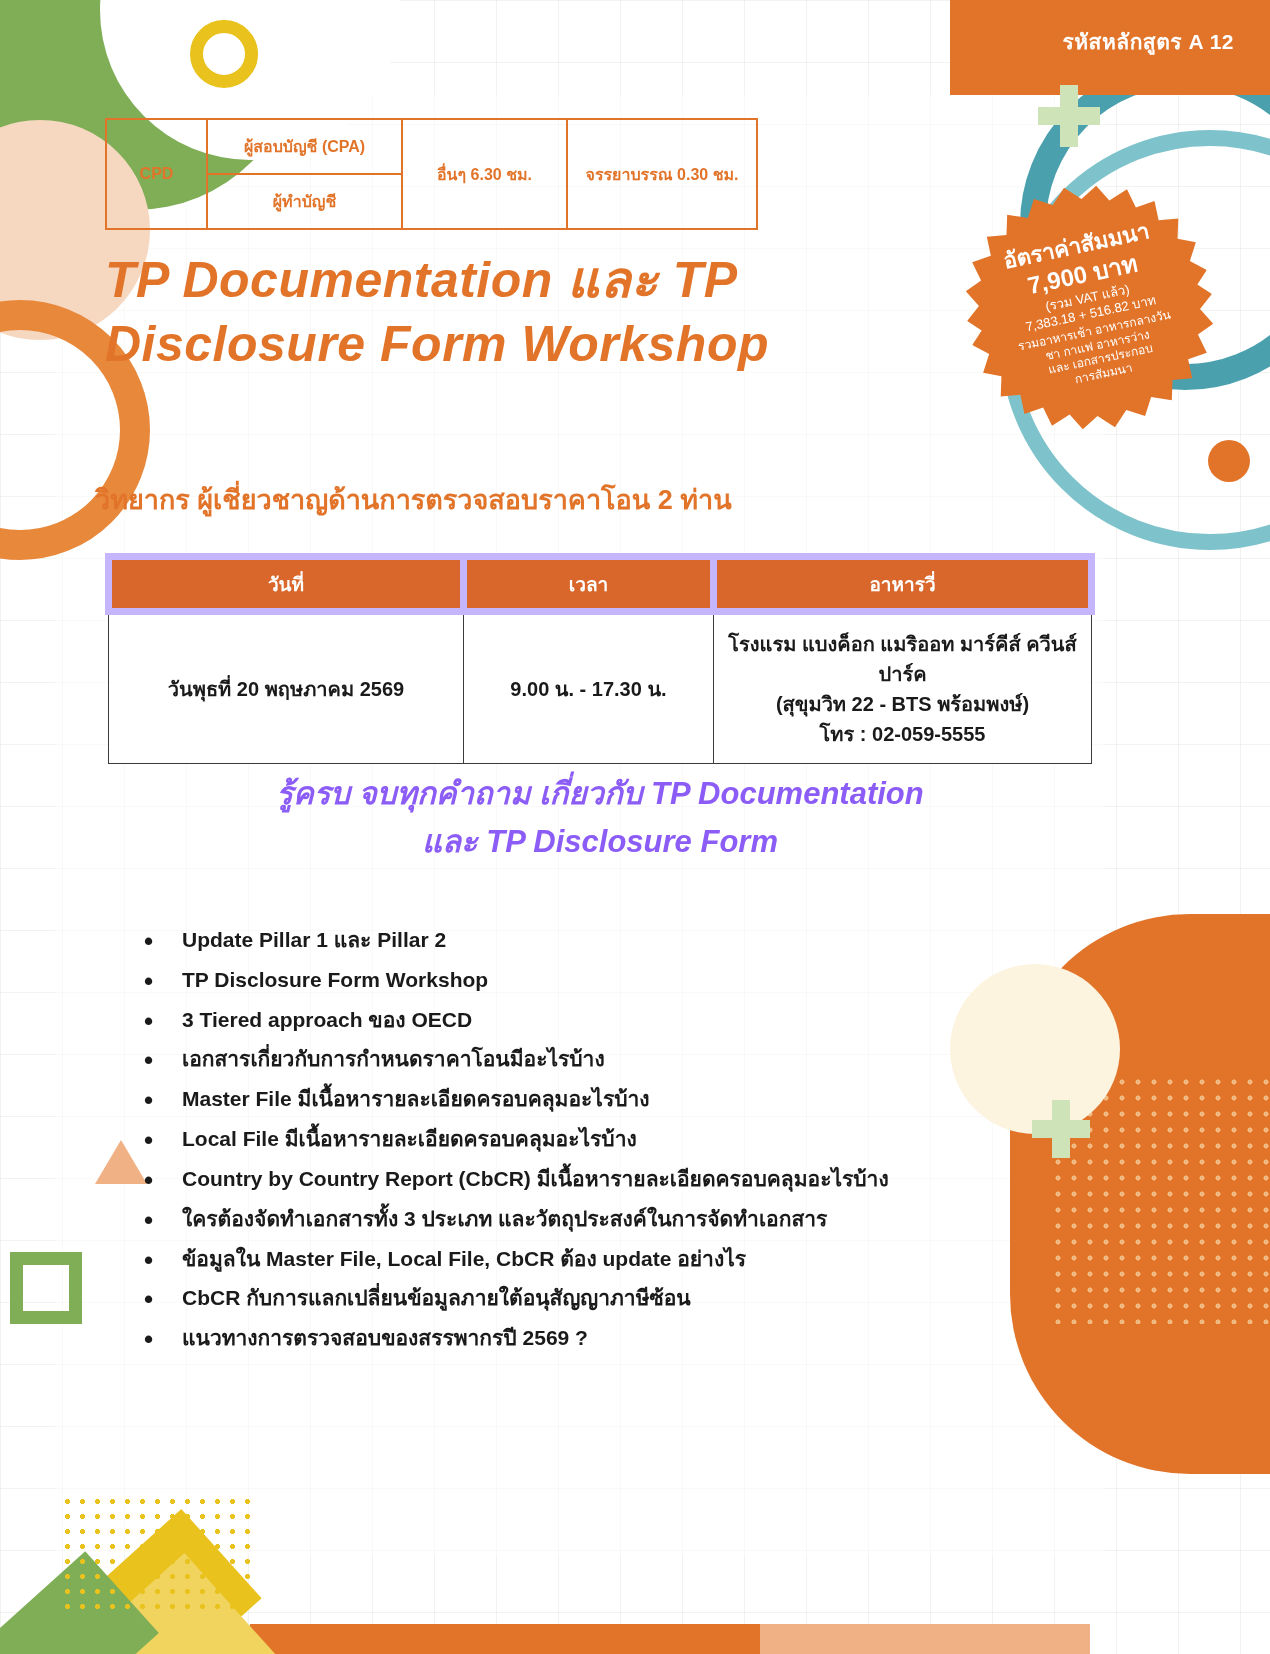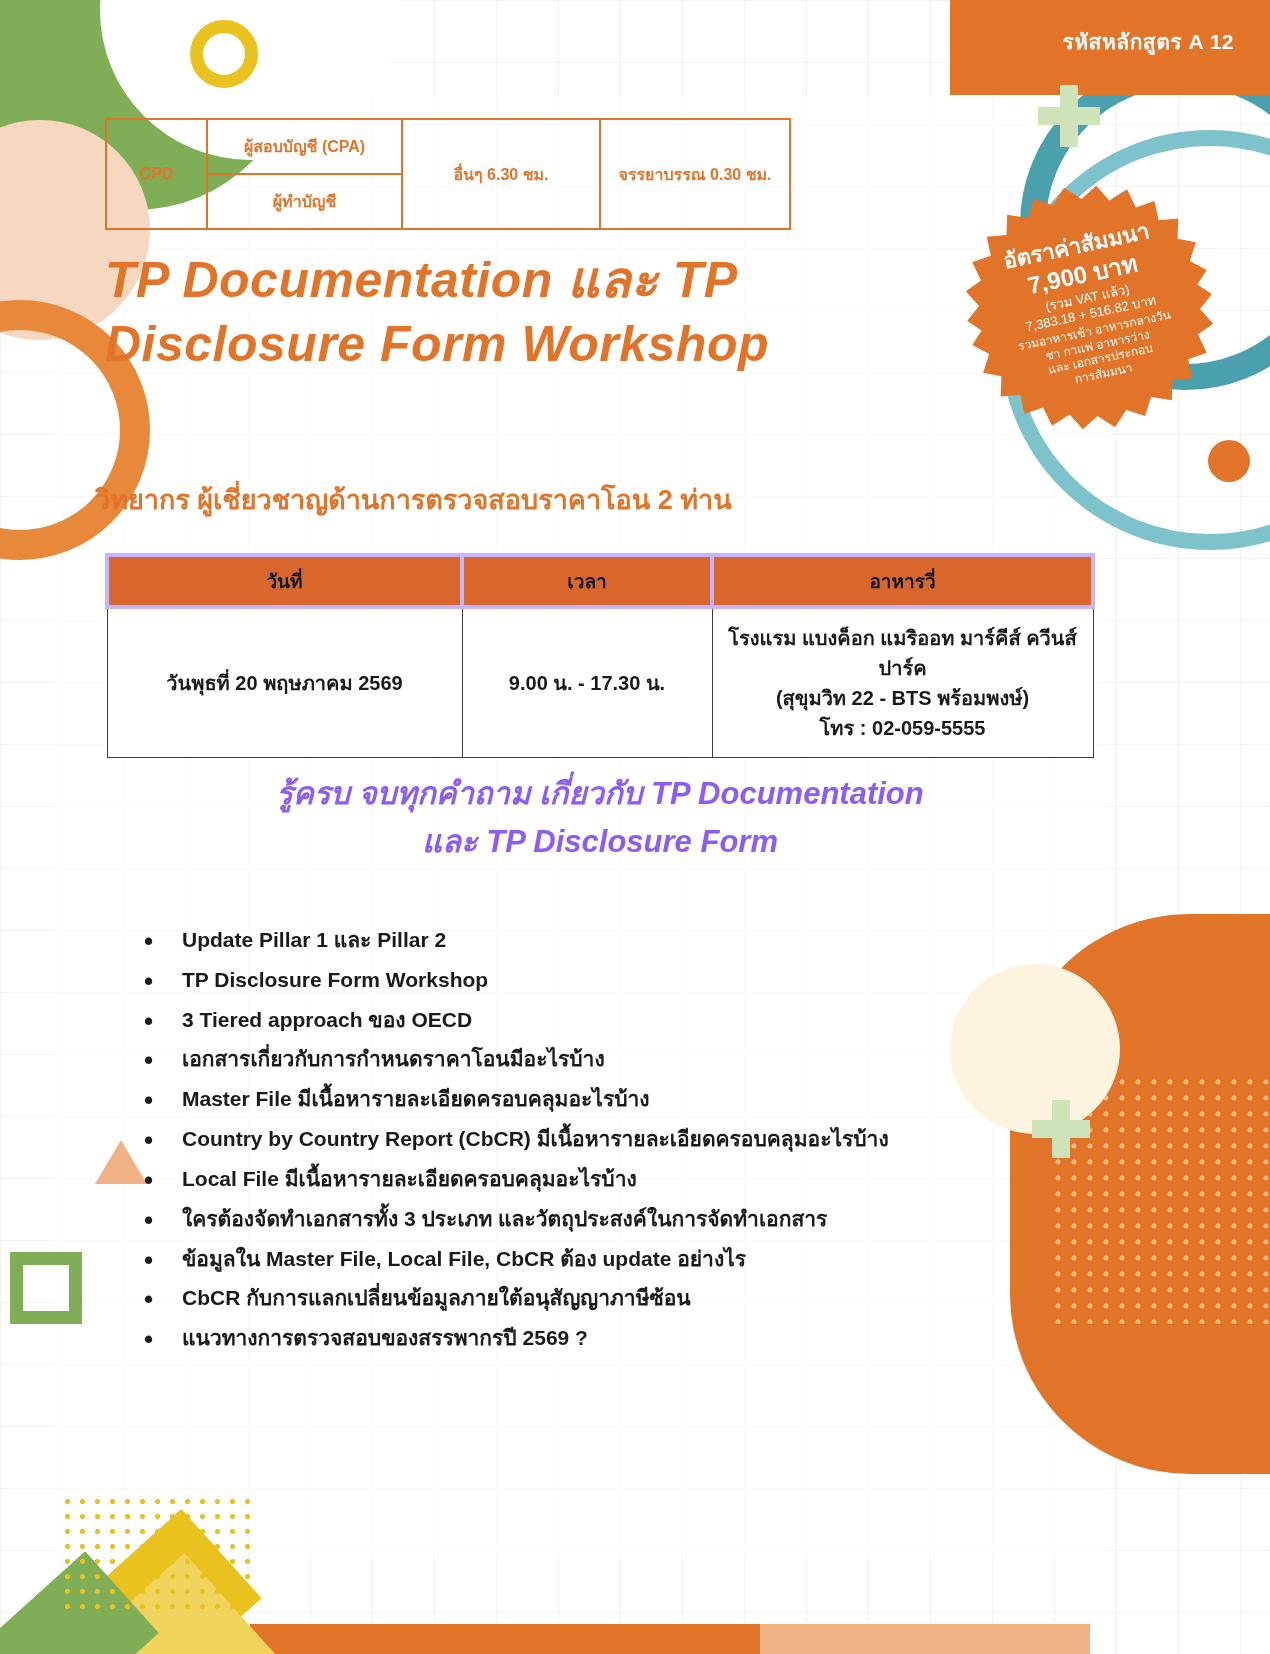--- a/index.html
+++ b/index.html
@@ -155,21 +155,21 @@
   .cpd-table td {
     border: 2px solid #e2742a;
     color: #e2742a;
     font-size: 16px;
     font-weight: bold;
     text-align: center;
     padding: 14px 14px;
   }
   .cpd-label { width: 101px; margin-top: 16px; }
   .cpd-mid { width: 195px; }
-  .cpd-other { width: 198px; }
+  .cpd-other { width: 165px; }
   .cpd-ethic { width: 190px; }
 
   
   .title {
     position: absolute; left: 105px; top: 248px; width: 790px;
     color: #e2742a;
     font-size: 50px;
     font-weight: bold;
     font-style: italic;
     line-height: 1.28;
@@ -212,22 +212,22 @@
   .badge-l6 { font-size: 12px; }
   .badge-l7 { font-size: 12px; }
   .badge-l8 { font-size: 12px; }
 
   
   .info-table {
     position: absolute; left: 105px; top: 553px;
     width: 990px; border-collapse: collapse;
   }
   .info-table th {
-    background: #d9662a; color: #0f172a; font-size: 19px; font-weight: bold;
-    padding: 9px 0; border: 4px solid #c4b5fd;
+    background: #d9662a; color: #ffffff; font-size: 19px; font-weight: bold;
+    padding: 9px 0; border: 7px solid #c4b5fd;
   }
   .info-table td {
     border: 1px solid #3b3b3b; text-align: center;
     font-size: 20px; font-weight: bold; color: #1a1a1a;
     padding: 14px 8px; line-height: 1.5; background: rgba(255,255,255,.75);
   }
   .col-date { width: 355px; }
   .col-time { width: 250px; }
 
   
@@ -351,21 +351,21 @@
     <div>รู้ครบ จบทุกคำถาม เกี่ยวกับ TP Documentation</div>
     <div>และ TP Disclosure Form</div>
   </div>
 
   <ul class="bullets" id="bullet-list">
       <li><span>Update Pillar 1 และ Pillar 2</span></li>
       <li><span>TP Disclosure Form Workshop</span></li>
       <li><span>3 Tiered approach ของ OECD</span></li>
       <li><span>เอกสารเกี่ยวกับการกำหนดราคาโอนมีอะไรบ้าง</span></li>
       <li><span>Master File มีเนื้อหารายละเอียดครอบคลุมอะไรบ้าง</span></li>
+      <li><span>Local File มีเนื้อหารายละเอียดครอบคลุมอะไรบ้าง</span></li>
       <li><span>Country by Country Report (CbCR) มีเนื้อหารายละเอียดครอบคลุมอะไรบ้าง</span></li>
-      <li><span>Local File มีเนื้อหารายละเอียดครอบคลุมอะไรบ้าง</span></li>
       <li><span>ใครต้องจัดทำเอกสารทั้ง 3 ประเภท และวัตถุประสงค์ในการจัดทำเอกสาร</span></li>
       <li><span>ข้อมูลใน Master File, Local File, CbCR ต้อง update อย่างไร</span></li>
       <li><span>CbCR กับการแลกเปลี่ยนข้อมูลภายใต้อนุสัญญาภาษีซ้อน</span></li>
       <li><span>แนวทางการตรวจสอบของสรรพากรปี 2569 ?</span></li>
     </ul>
 
 </div>
 
 </body></html>

